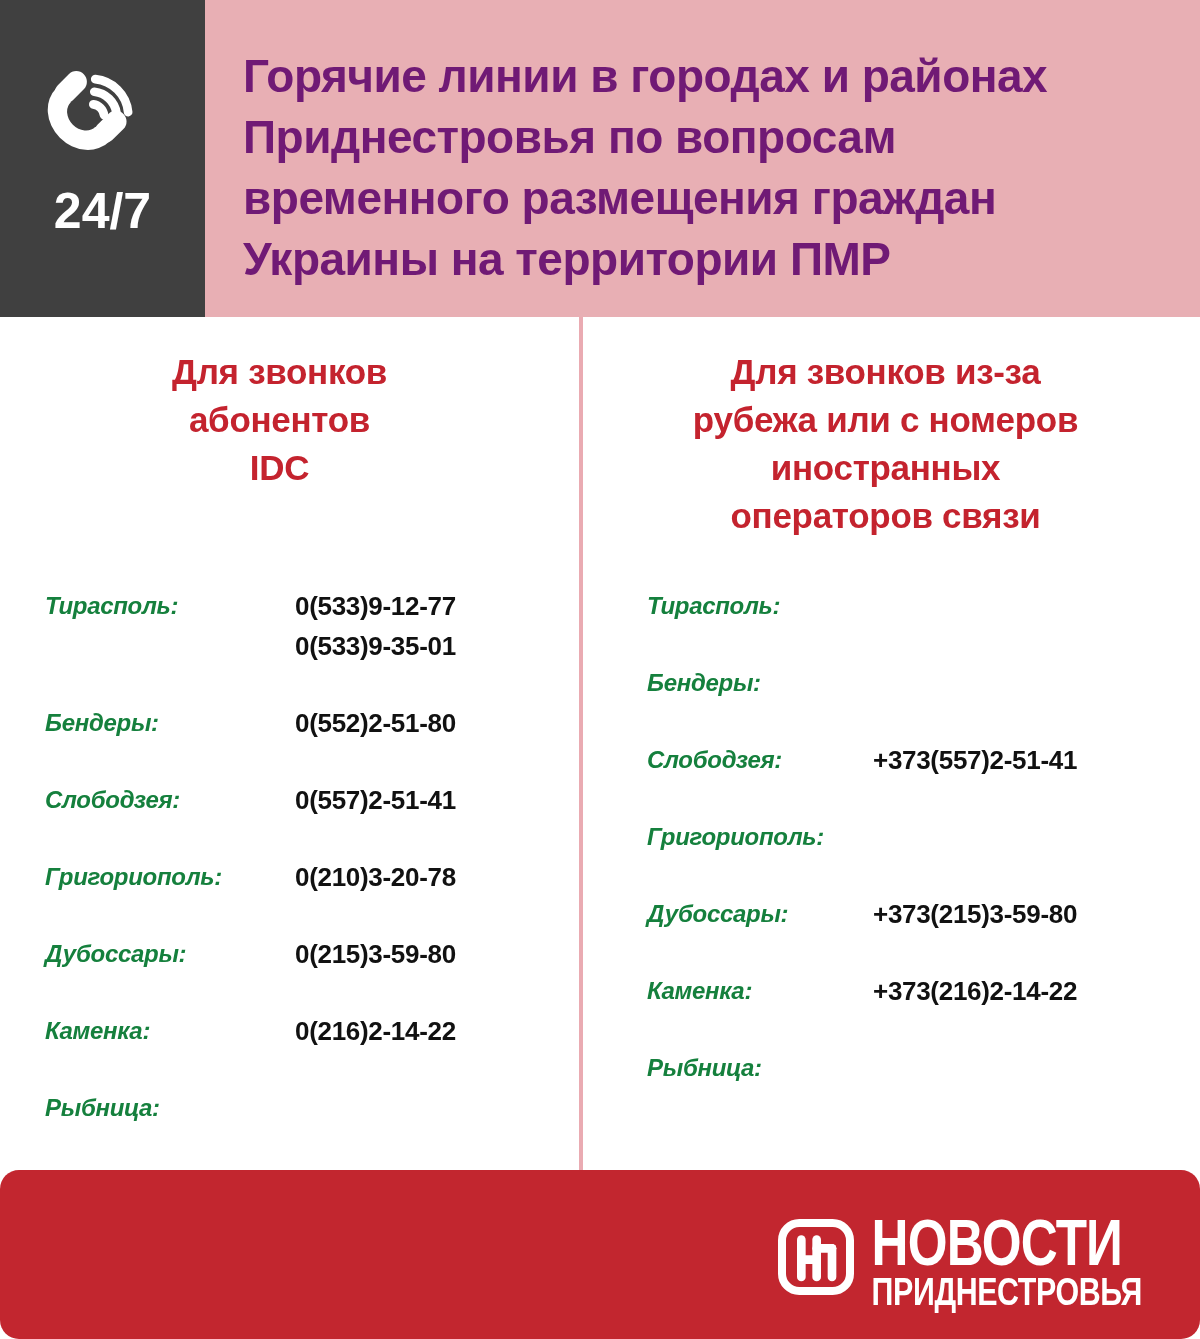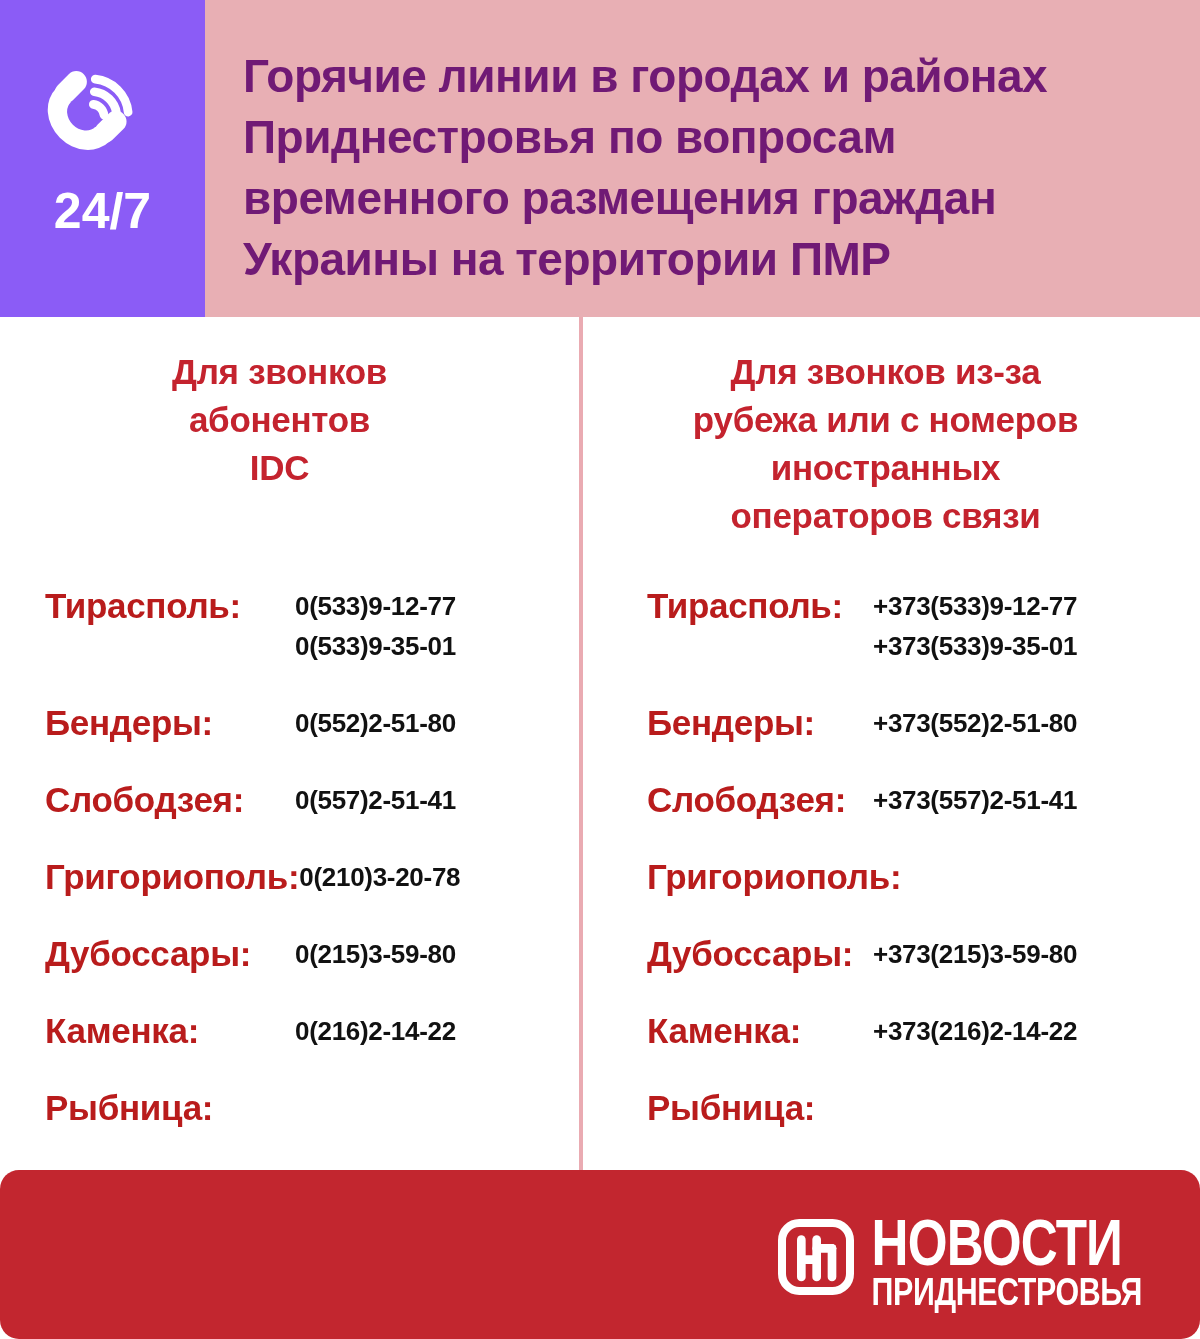--- a/index.html
+++ b/index.html
@@ -3,21 +3,21 @@
 <meta charset="utf-8">
 <style>
   html,body{margin:0;padding:0;background:#ffffff;}
   .canvas{
     position:relative;width:1200px;height:1339px;overflow:hidden;
     background:#ffffff;font-family:"Liberation Sans",sans-serif;
   }
   
   .header{position:absolute;top:0;left:0;width:1200px;height:317px;display:flex;}
   .badge{
-    width:205px;height:317px;background:#8b5cf6;flex:0 0 auto;
+    width:205px;height:317px;background:#404040;flex:0 0 auto;
     display:flex;flex-direction:column;align-items:center;padding-top:56px;box-sizing:border-box;
   }
   .badge svg{display:block;}
   .badge-label{
     margin-top:10px;color:#ffffff;font-size:50px;font-weight:700;letter-spacing:0px;
   }
   .hero{
     flex:1 1 auto;background:#e8afb4;box-sizing:border-box;
     padding:46px 30px 0 38px;
   }
@@ -34,22 +34,22 @@
   .col-header{
     margin-top:31px;text-align:center;color:#c4232e;font-weight:700;
     font-size:35px;line-height:48px;white-space:pre-line;letter-spacing:-0.3px;
   }
   .col-left .col-header{padding-right:20px;}
   .col-right .col-header{padding-right:66px;}
   .rows{position:absolute;top:269px;left:45px;right:0;}
   .col-right .rows{left:37px;}
   .row{display:flex;align-items:flex-start;margin-bottom:37px;}
   .city{
-    flex:0 0 auto;min-width:250px;color:#b91c1c;font-size:35px;font-weight:700;
-    line-height:40px;letter-spacing:-0.3px;white-space:nowrap;
+    flex:0 0 auto;min-width:250px;color:#15803d;font-size:24px;font-weight:700;
+    line-height:40px;letter-spacing:-0.3px;white-space:nowrap;font-style:italic;
   }
   .col-right .city{min-width:226px;}
   .phones{
     color:#111111;font-size:26px;font-weight:700;line-height:40px;
     letter-spacing:-0.3px;white-space:pre-line;
   }
   
   .footer{position:absolute;left:0;bottom:0;width:1200px;height:169px;background:#c2262f;border-radius:19px;}
   .brand-icon{position:absolute;top:47px;left:776px;}
   .brand-text{
@@ -130,26 +130,23 @@
     <div class="divider"></div>
 
     <div class="col col-right">
       <div class="col-header">Для звонков из-за
 рубежа или с номеров
 иностранных
 операторов связи</div>
       <div class="rows">
         <div class="row">
           <div class="city">Тирасполь:</div>
-          <div class="phones">+373(533)9-12-77
-+373(533)9-35-01</div>
         </div>
         <div class="row">
           <div class="city">Бендеры:</div>
-          <div class="phones">+373(552)2-51-80</div>
         </div>
         <div class="row">
           <div class="city">Слободзея:</div>
           <div class="phones">+373(557)2-51-41</div>
         </div>
         <div class="row">
           <div class="city">Григориополь:</div>
         </div>
         <div class="row">
           <div class="city">Дубоссары:</div>

